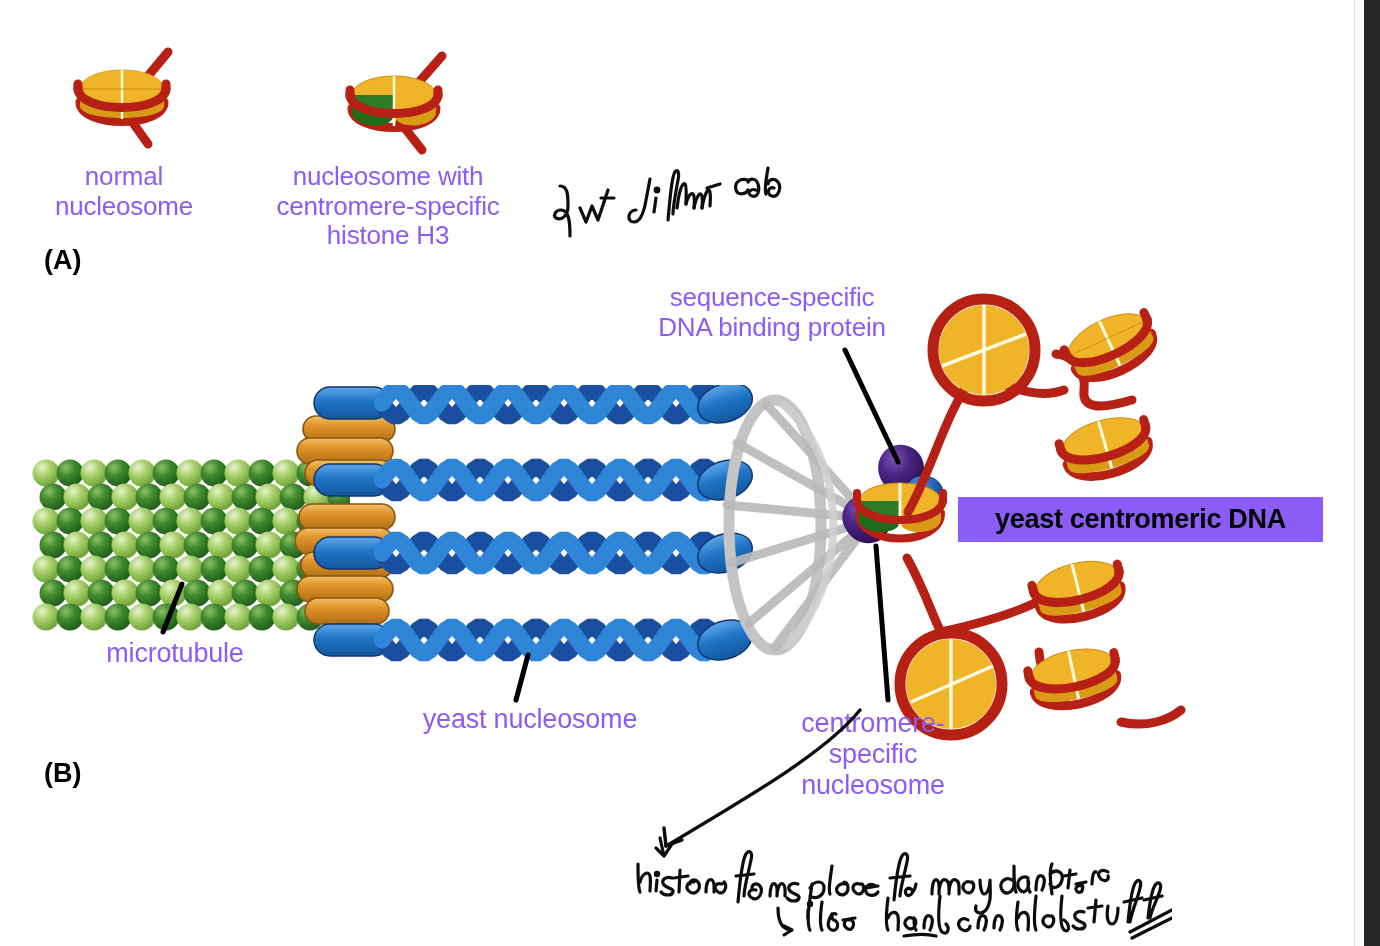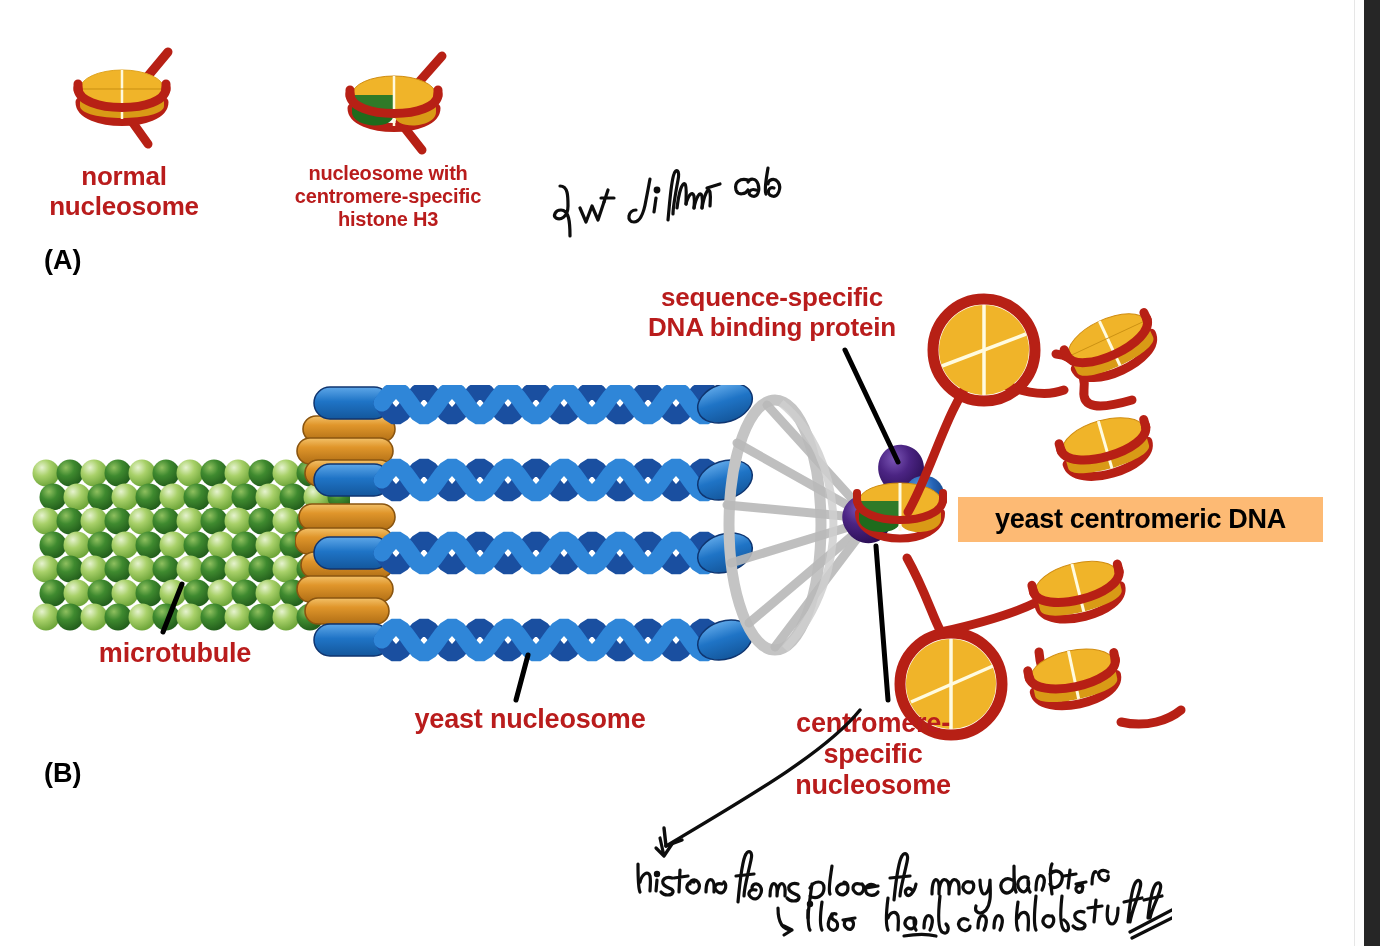--- a/index.html
+++ b/index.html
@@ -23,22 +23,22 @@
   .viewer-gutter {
     position: absolute; top: 0; right: 16px;
     width: 10px; height: 946px;
     background: #fefefe;
     border-left: 1px solid #e6e6e6;
   }
 
   
   .lbl {
     position: absolute;
-    color: #b91c1c;
-    font-weight: bold;
+    color: #8b5cf6;
+    font-weight: normal;
     line-height: 1.14;
     text-align: center;
     white-space: pre-line;
     letter-spacing: -0.2px;
   }
   .panel-letter {
     position: absolute;
     font-weight: bold;
     font-size: 27px;
     color: #000;
@@ -46,21 +46,21 @@
 
   
   .nuc-icon { position: absolute; }
 
   
   .art { position: absolute; left: 0; top: 0; }
 
   
   .hl-box {
     position: absolute;
-    background: #fdba74;
+    background: #8b5cf6;
     display: flex; align-items: center; justify-content: center;
   }
   .hl-box span {
     font-weight: bold; color: #000;
     letter-spacing: -0.3px;
   }
 
   
   .hand { position: absolute; pointer-events: none; }
 </style>
@@ -108,21 +108,21 @@
       <ellipse cx="56" cy="45" rx="42" ry="19" fill="none" stroke="#d08c10" stroke-width="1"></ellipse>
       <line x1="56" y1="26" x2="56" y2="76" stroke="#fff9dd" stroke-width="2.5"></line>
       <path d="M12 44 C12 70, 100 70, 100 44" fill="none" stroke="#b72015" stroke-width="9" stroke-linecap="round"></path>
       <path d="M12 46 L12 40 M100 46 L100 40" stroke="#b72015" stroke-width="9" stroke-linecap="round"></path>
     </svg>
   </div>
 
   <div class="lbl" style="left:24px; top:162px; width:200px; font-size:26px;">normal
 nucleosome</div>
 
-  <div class="lbl" style="left:228px; top:162px; width:320px; font-size:20px;">nucleosome with
+  <div class="lbl" style="left:228px; top:162px; width:320px; font-size:26px;">nucleosome with
 centromere-specific
 histone H3</div>
 
 
   <div class="panel-letter" style="left:44px; top:245px;">(A)</div>
 
   <div class="hand" style="left:544px; top:152px; width:260px; height:110px;" title="w/ different scale">
     <svg width="260" height="110" viewBox="0 0 260 110">
       <g fill="none" stroke="#0d0d0d" stroke-width="3.2" stroke-linecap="round" stroke-linejoin="round">
 

